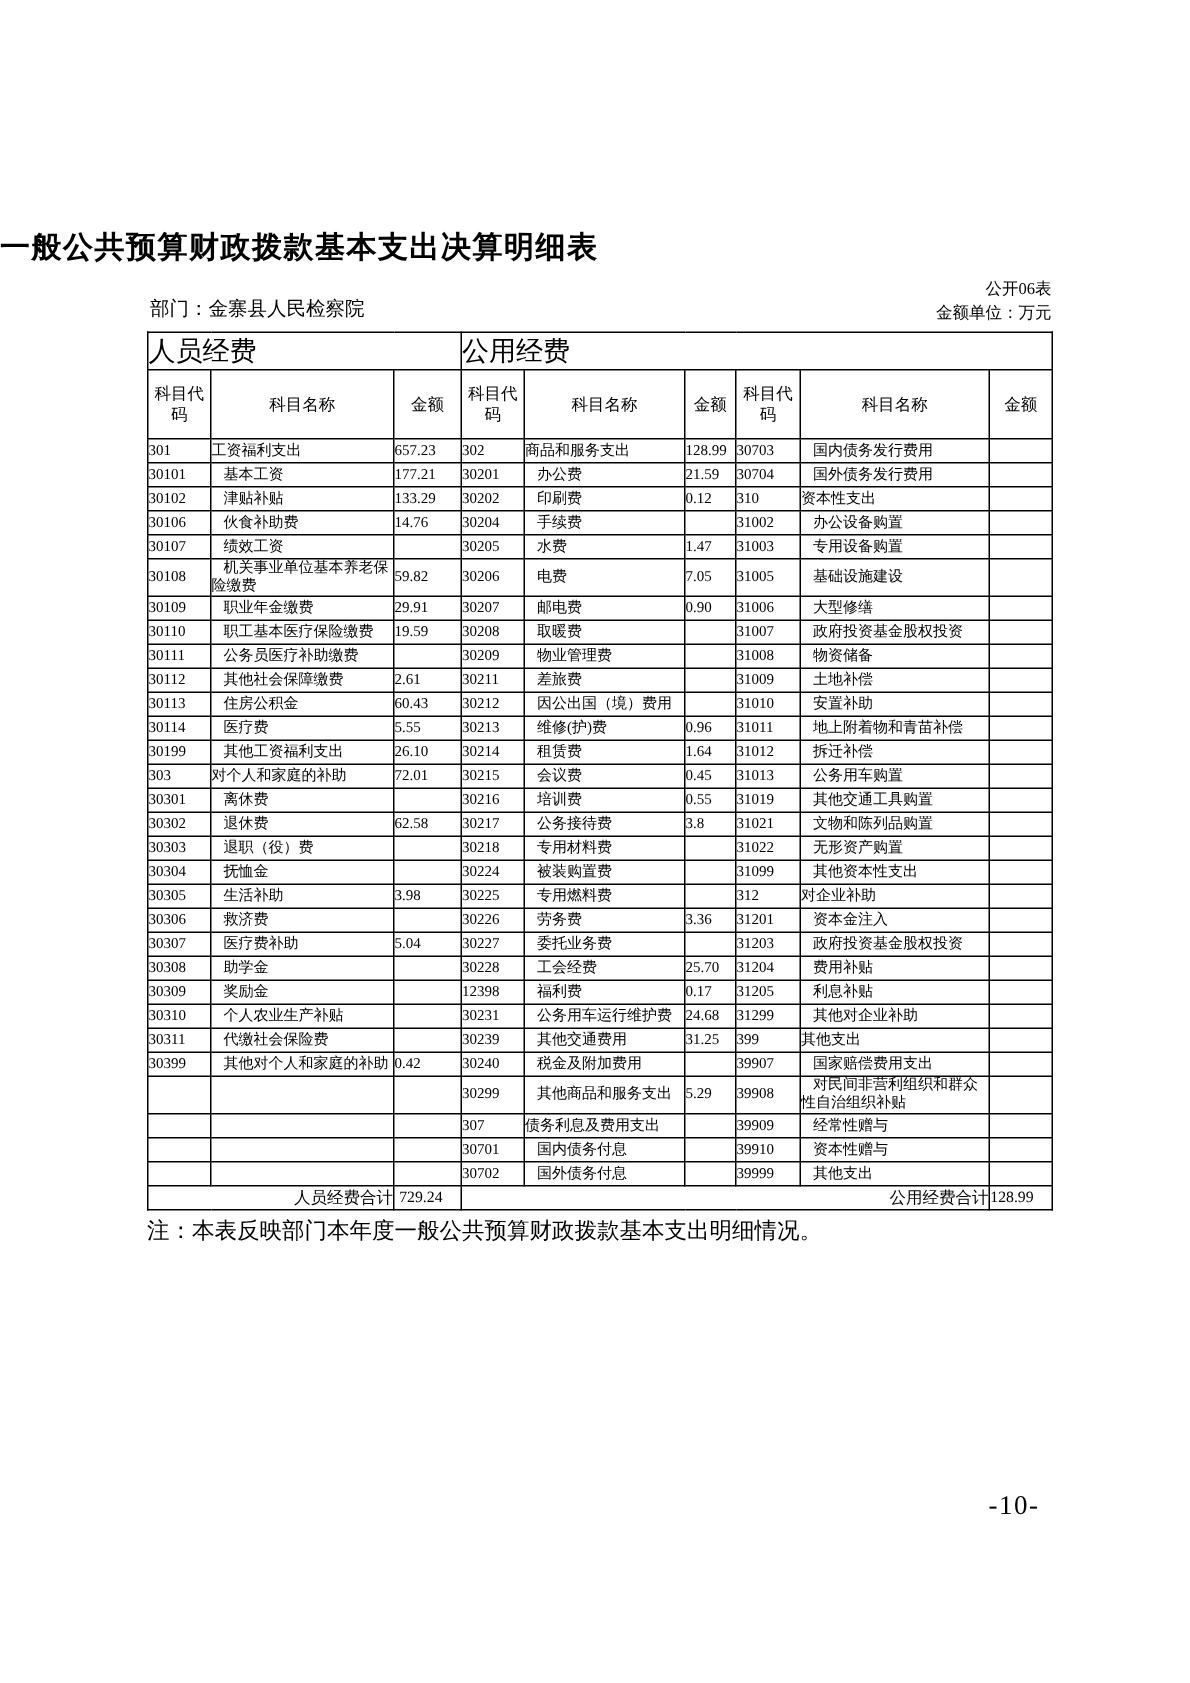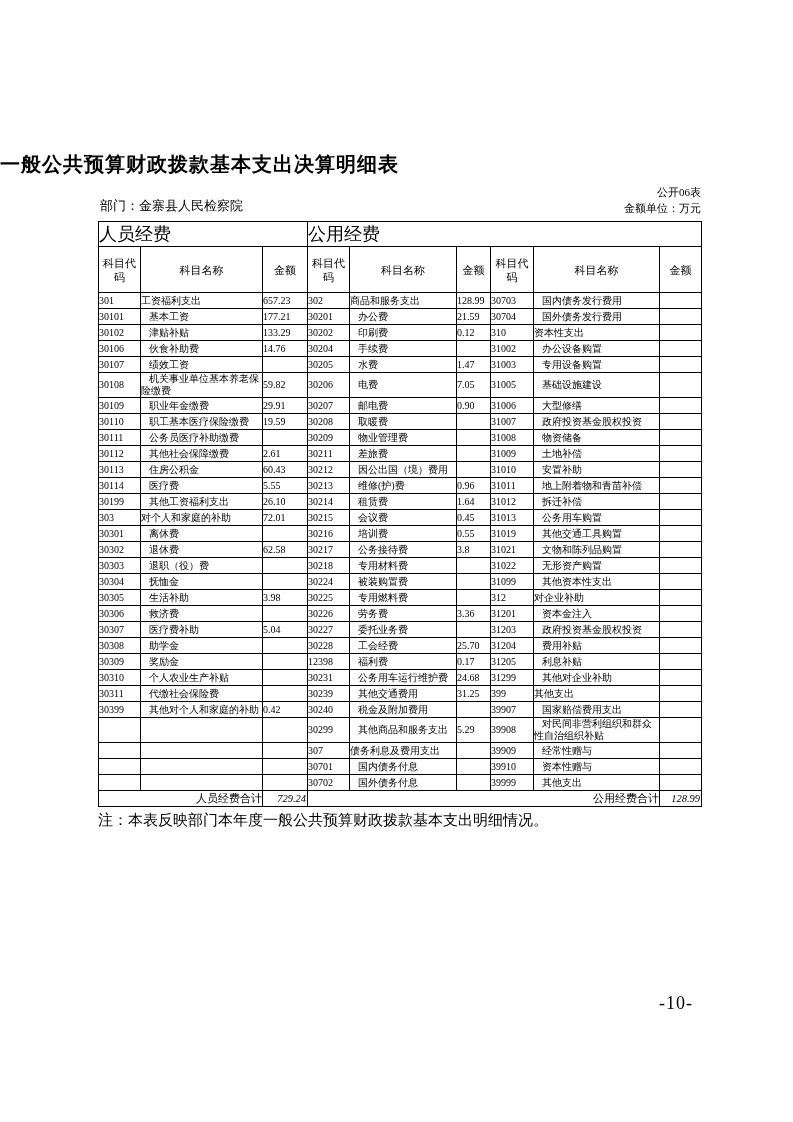--- a/index.html
+++ b/index.html
@@ -44,21 +44,21 @@
   }
   th.section-th { height: 22px; font-size: 18px; text-align: left; }
   th.col-th { height: 46px; font-size: 11px; line-height: 14px; text-align: center; word-break: break-all; padding: 0 1px; }
   tbody td { height: 16px; font-size: 10px; line-height: 12px; }
   td.code { padding-left: 2px; text-align: left; }
   td.name { padding-left: 2px; text-align: left; word-break: break-all; }
   td.name.sub { text-indent: 8px; }
   td.amt  { padding-left: 1px; text-align: left; }
   tfoot td { height: 16px; font-size: 11px; }
   tfoot td.foot-label { text-align: right; }
-  tfoot td.foot-amt { text-align: right; font-size: 10.5px; padding-right: 1px; font-style: italic; }
+  tfoot td.foot-amt { text-align: right; font-size: 10.5px; padding-right: 12px; }
   .note-line { margin-top: 4px; font-size: 15px; }
   .page-no {
     position: absolute; top: 993px; right: 100px;
     font-size: 18px; letter-spacing: 1px;
   }
 </style>
 </head>
 <body>
 
 <div class="page-title">一般公共预算财政拨款基本支出决算明细表</div>

